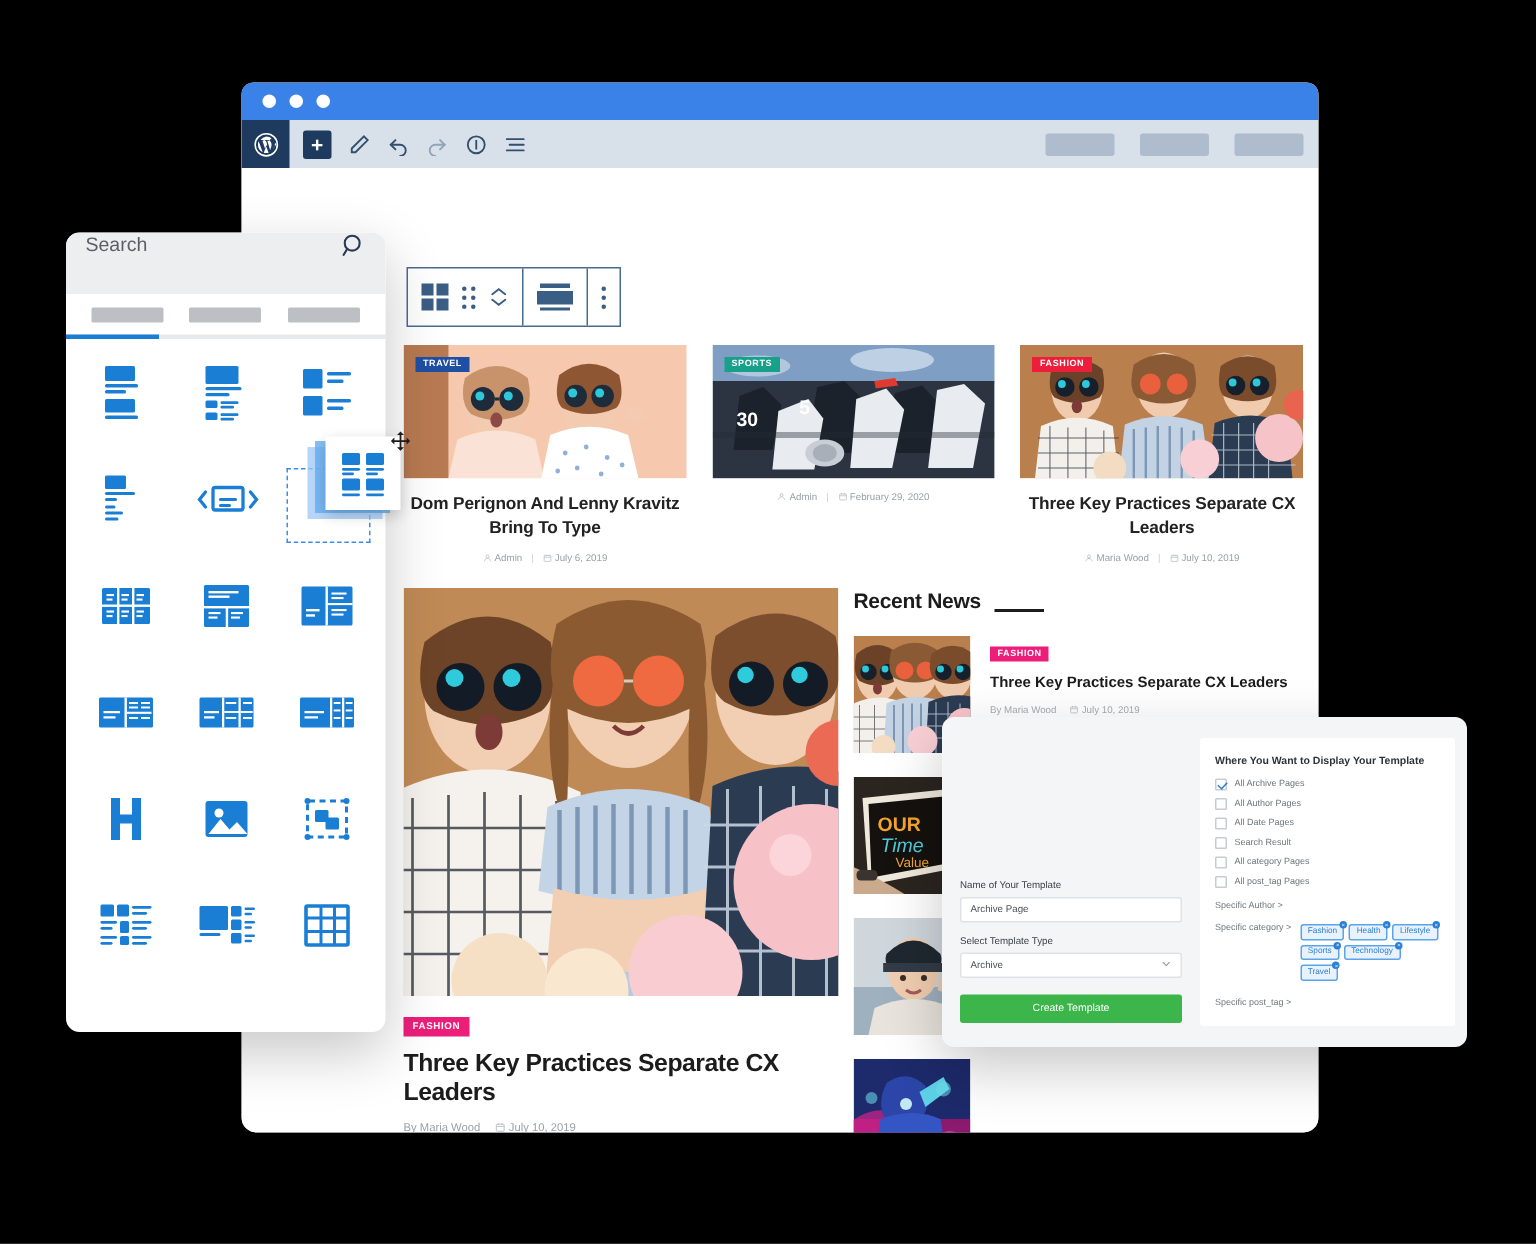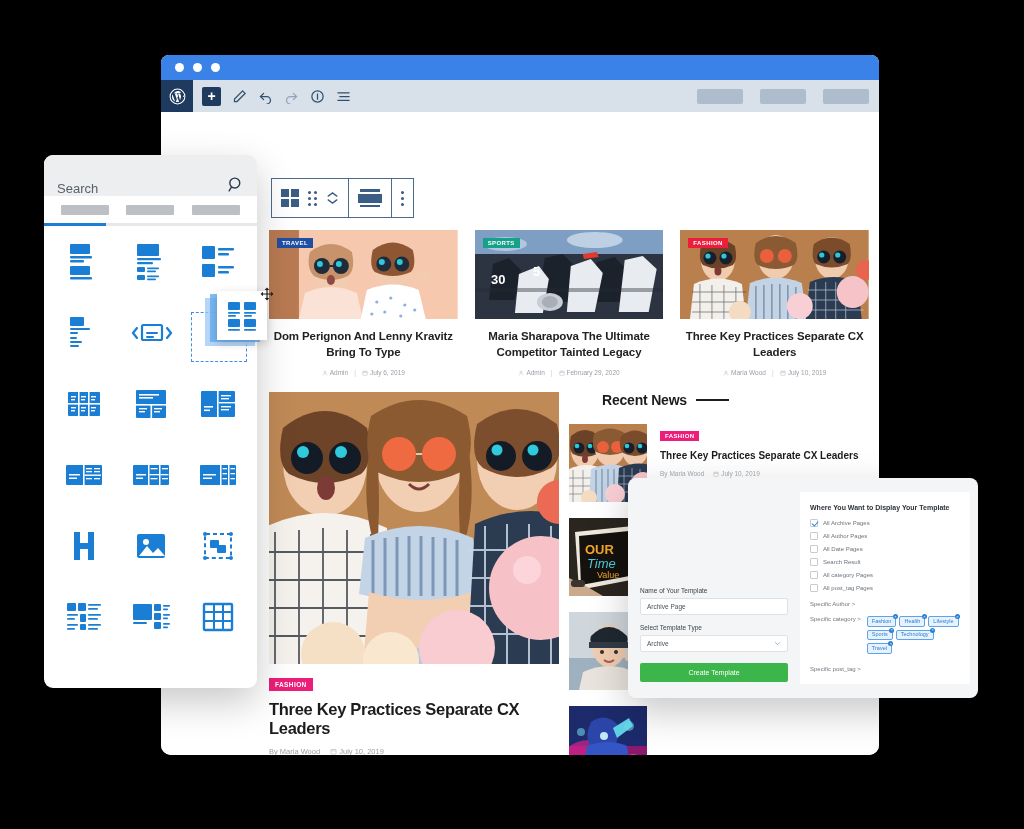--- a/index.html
+++ b/index.html
@@ -61,35 +61,35 @@
   #featured{ position:absolute; left:108px; top:280px; width:290px; }
   #featimg{ width:290px; height:272px; }
   #feattag{ display:inline-block; background:#ec1e79; color:#fff; font-size:6.5px;
     font-weight:700; padding:3px 6px; margin-top:14px; letter-spacing:.4px;}
   #feattitle{ font-size:16.5px; font-weight:700; color:#1c1c1c; margin-top:9px;
     letter-spacing:-.3px;}
   #featmeta{ font-size:7.5px; color:#9aa1a9; margin-top:9px; display:flex; gap:10px; }
 
   
   #recent{ position:absolute; left:408px; top:280px; width:300px; }
-  #rn-head{ display:flex; align-items:center; gap:9px;margin-left:33px; }
+  #rn-head{ display:flex; align-items:flex-end; gap:9px; }
   #rn-title{ font-size:14px; font-weight:700; color:#1c1c1c; letter-spacing:-.2px;}
   #rn-rule{ width:33px; height:2px; background:#1c1c1c; }
   .rn-item{ display:flex; gap:13px; margin-top:16px; }
   .rn-thumb{ width:78px; height:78px; flex:none; }
   .rn-tag{ display:inline-block; font-size:6px; font-weight:700; color:#fff;
     padding:2px 5px; letter-spacing:.4px;}
   .rn-title{ font-size:10px; font-weight:700; color:#1c1c1c; line-height:1.4; margin-top:7px;}
   .rn-meta{ font-size:6.5px; color:#a4abb3; margin-top:7px; display:flex; gap:9px;}
 
   
   #inserter{ position:absolute; left:44px; top:155px; width:213px; height:533px;
     background:#fff; border-radius:9px; box-shadow:0 14px 38px rgba(0,0,0,.22);
     overflow:hidden; z-index:9;}
-  #ins-search{ height:41px; background:#eceef0; display:flex; align-items:flex-end;
+  #ins-search{ height:41px; background:#eceef0; display:flex; align-items:flex-start;
     padding:0 13px; justify-content:space-between; }
   #ins-search span{ font-size:13px; color:#5a6068; }
   #ins-search svg{ width:17px; height:17px; color:#2a3a52; }
   #ins-tabs{ height:27px; display:flex; align-items:center;
     justify-content:space-around; padding:0 8px; background:#fff;}
   .ins-tab{ width:48px; height:10px; background:#bcc0c4; border-radius:1px;}
   #ins-underline{ height:3px; width:213px; position:relative; background:#e6e8ea;}
   #ins-underline i{ position:absolute; left:0; top:0; width:62px; height:3px; background:#1a7fd4;}
   #ins-grid{ display:grid; grid-template-columns:repeat(3,1fr); padding:14px 6px;
     row-gap:27px; justify-items:center; align-items:center;}
@@ -320,21 +320,20 @@
                     <text x="58" y="46">5</text>
                 </g>
                 <ellipse cx="75" cy="72" rx="13" ry="9" fill="#c9ced6"></ellipse>
                 <ellipse cx="75" cy="72" rx="8" ry="6" fill="#a8afb9"></ellipse>
                 <path d="M0 58h189v4H0z" fill="#222a34" opacity=".4"></path>
                 <path d="M108 24l14-2 2 5-15 2z" fill="#e03a2f"></path>
               </svg>
             </div>
             <span class="ptag" style="background:#17a08a">SPORTS</span>
           </div>
-          <div class="ptitle">Maria Sharapova The Ultimate Competitor Tainted Legacy</div>
           <div class="pmeta">
             <span><svg viewBox="0 0 24 24" fill="none" stroke="#b4bac1" stroke-width="2">
                   <circle cx="12" cy="8" r="4"></circle>
                   <path d="M4 21c0-4.4 3.6-8 8-8s8 3.6 8 8"></path>
                 </svg><span>Admin</span></span>
             <span class="sep">|</span>
             <span><svg viewBox="0 0 24 24" fill="none" stroke="#b4bac1" stroke-width="2">
                   <rect x="3" y="5" width="18" height="16" rx="2"></rect>
                   <path d="M3 10h18M8 3v4M16 3v4"></path>
                 </svg><span>February 29, 2020</span></span>

